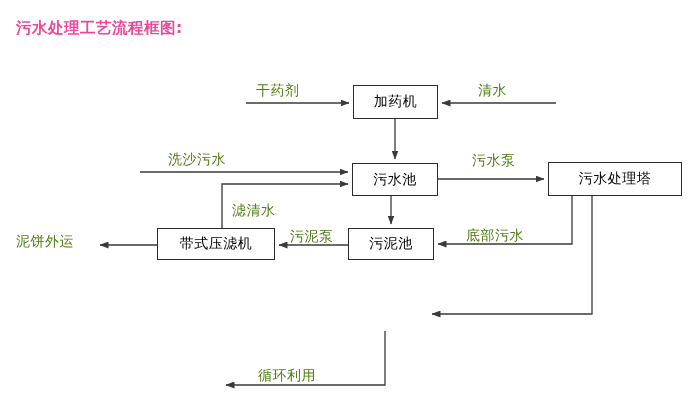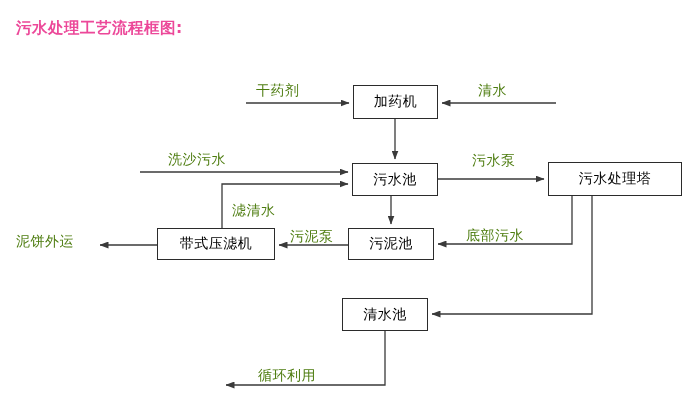--- a/index.html
+++ b/index.html
@@ -119,23 +119,20 @@
   </div>
 
   <div class="node-box" style="left:157px; top:228px; width:118px; height:32px;text-align:center;">
     <span>带式压滤机</span>
   </div>
 
   <div class="node-box" style="left:348px; top:228px; width:86px; height:32px;">
     <span>污泥池</span>
   </div>
 
-  <div class="node-box" style="left:342px; top:298px; width:86px; height:33px;">
-    <span>清水池</span>
-  </div>
 
   <div class="edge-label" style="left:256px; top:82px;">干药剂</div>
 
   <div class="edge-label" style="left:478px; top:82px;">清水</div>
 
   <div class="edge-label" style="left:168px; top:151px;">洗沙污水</div>
 
   <div class="edge-label" style="left:232px; top:190px;margin-top:12px;">滤清水</div>
 
   <div class="edge-label" style="left:456px; top:152px;margin-left:16px;">污水泵</div>

